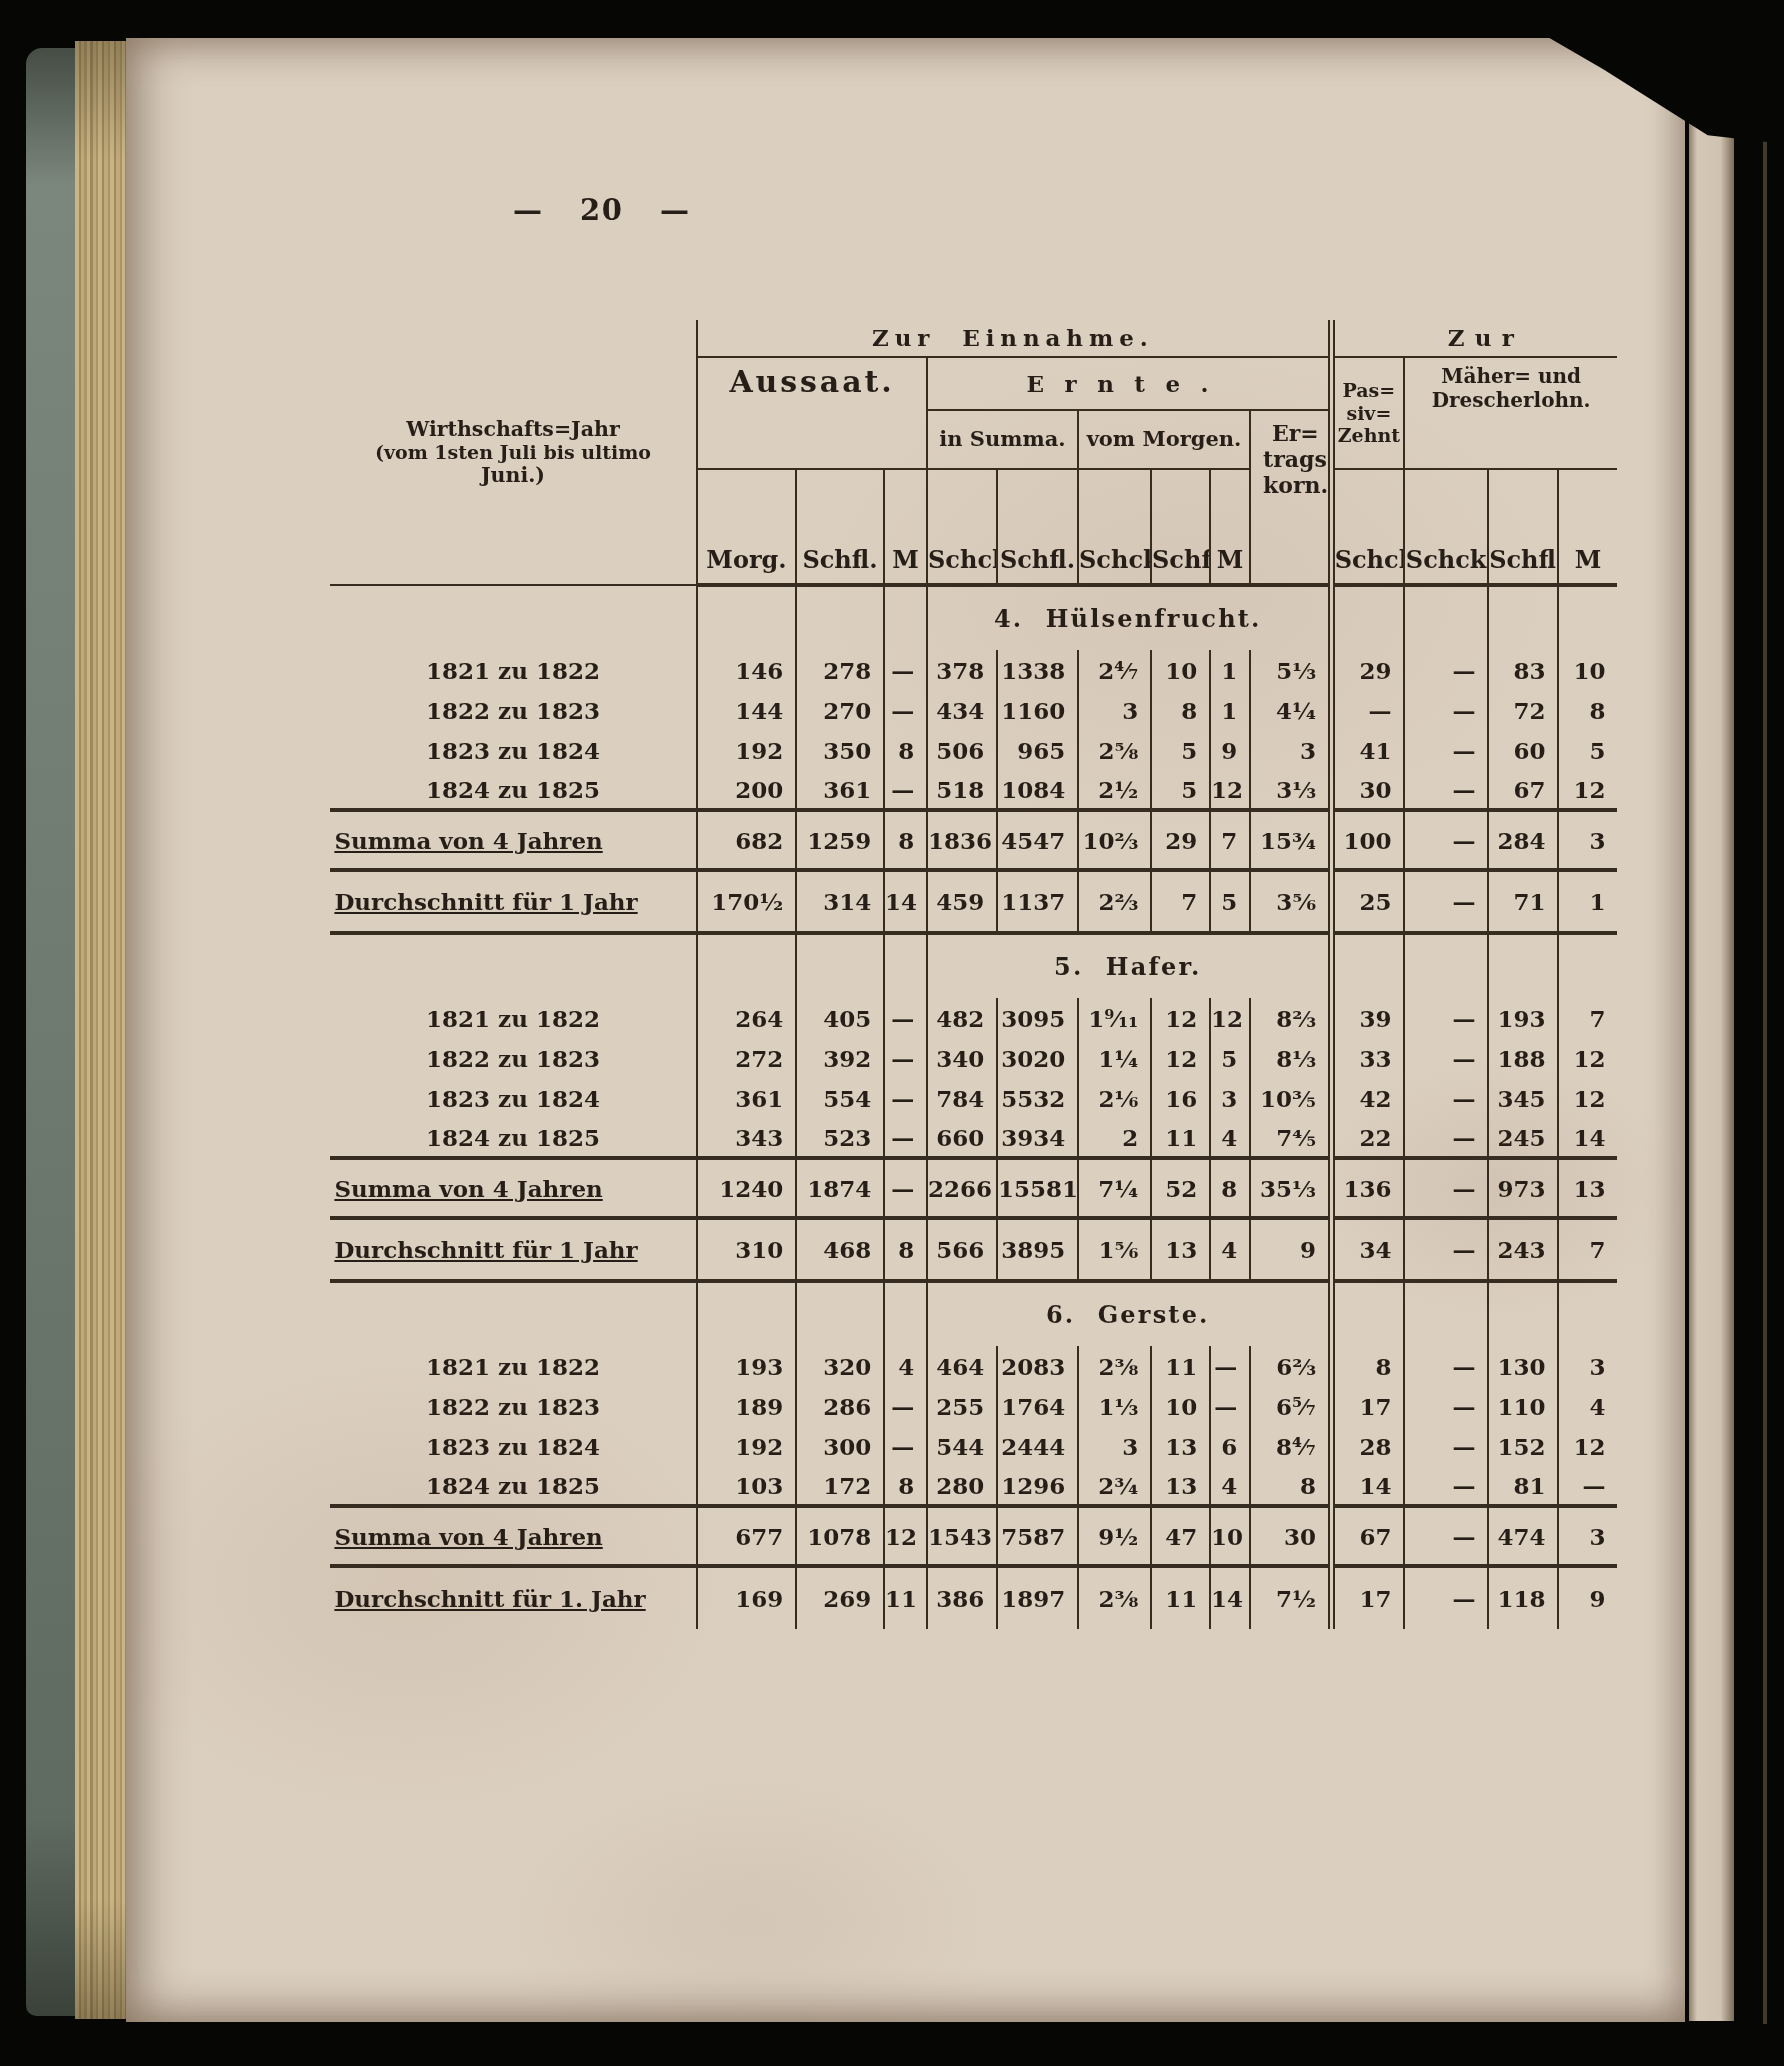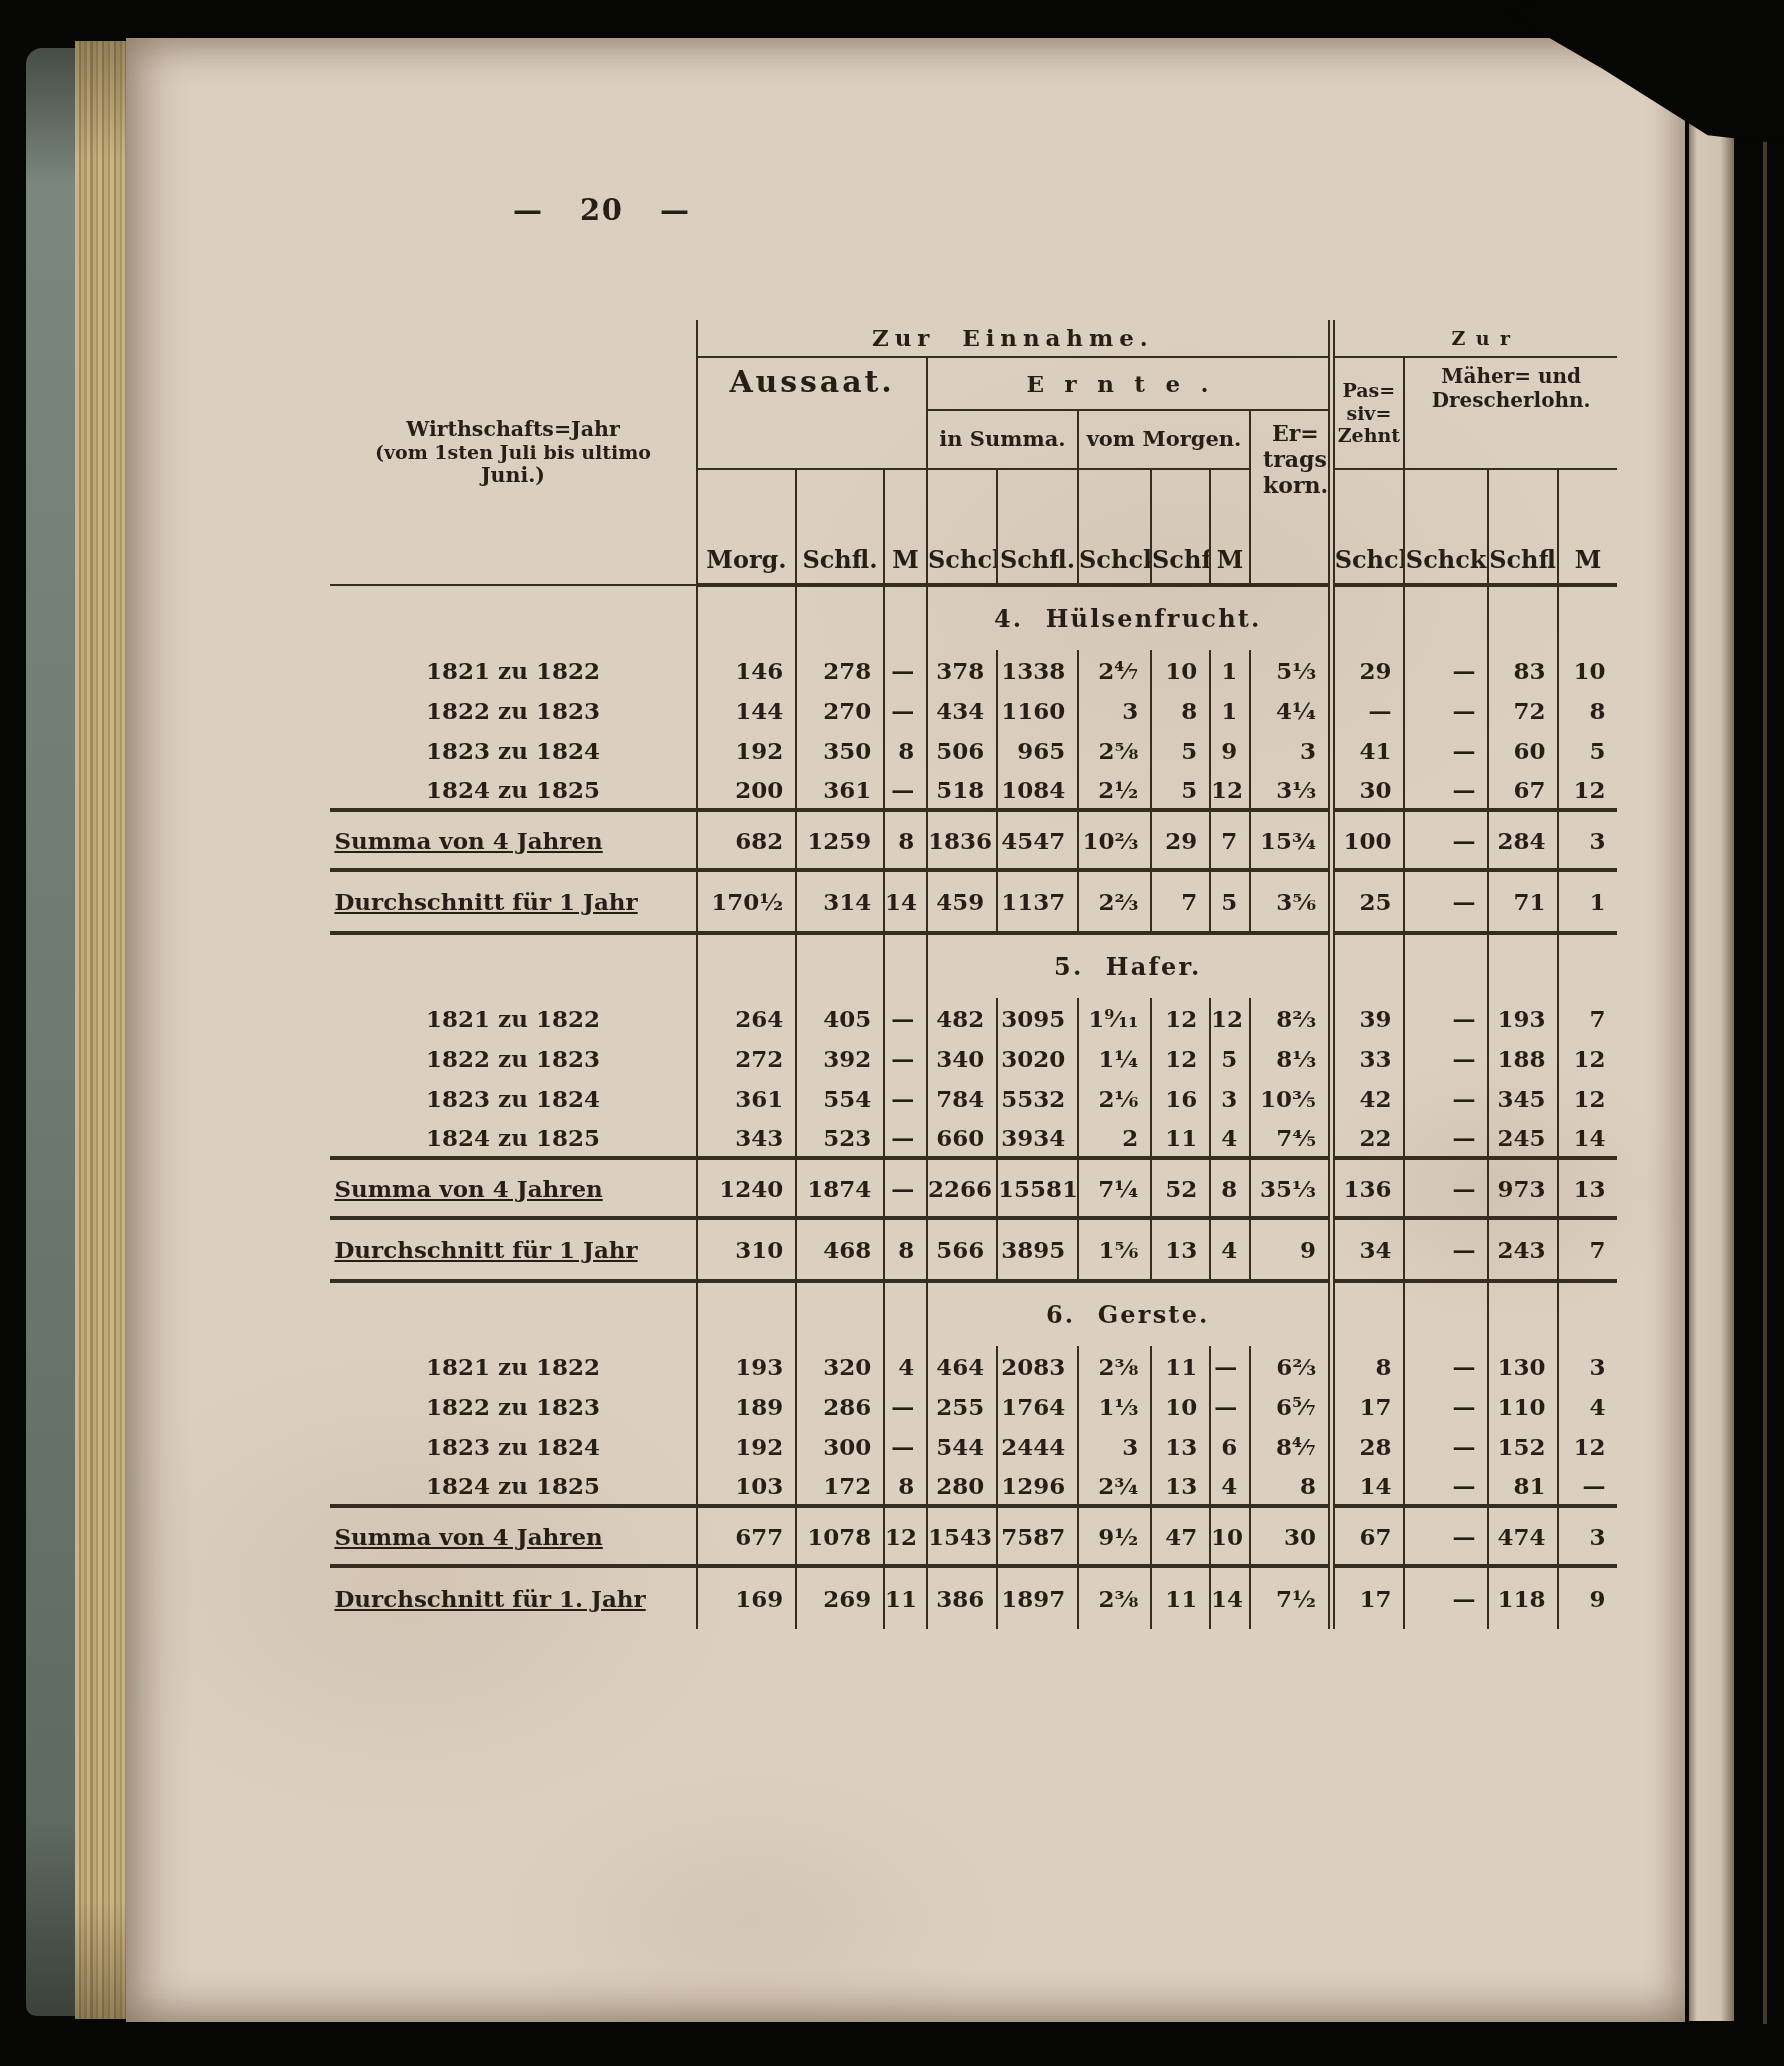--- a/index.html
+++ b/index.html
@@ -72,21 +72,21 @@
   .dbl { border-left: 7.3px double #362c20; }
   
   tr.row-a { height: 37px; }
   tr.row-b { height: 53px; }
   tr.row-c { height: 59px; }
   tr.row-d { height: 116px; }
   tr.row-a th { border-bottom: 2.2px solid #362c20; }
   th.stub { border-bottom: 4.4px solid #362c20; font-size: 20.5px; }
   th.stub .stub-l2 { font-size: 19px; }
   th.grp-einnahme { font-size: 23px; letter-spacing: 5.9px; word-spacing: 13px; }
-  th.grp-zur { font-size: 19px; letter-spacing: 10.3px; padding-left: 20px; }
+  th.grp-zur { font-size: 23px; letter-spacing: 10.3px; padding-left: 20px; }
   th.grp-aussaat { vertical-align: top; padding-top: 5.9px; border-bottom: 2.2px solid #362c20; letter-spacing: 2.9px; font-size: 30px; }
   th.grp-ernte { border-bottom: 2.2px solid #362c20; letter-spacing: 20.5px; font-size: 23px; }
   th.grp-passiv { border-bottom: 2.2px solid #362c20; font-size: 19px; }
   th.grp-maeher { vertical-align: top; padding-top: 7.3px; border-bottom: 2.2px solid #362c20; font-size: 20px; }
   th.grp-insumma, th.grp-vommorgen { border-bottom: 2.2px solid #362c20; }
   th.grp-ertrag { vertical-align: top; padding-top: 10.3px; border-bottom: 4.4px solid #362c20; font-size: 22px; padding-left: 12px; }
   tr.row-d th { border-bottom: 4.4px solid #362c20; vertical-align: bottom; padding-bottom: 8.8px; font-size: 24px; }
   
   tbody td { font-size: 23px; }
   tr.section-title-row { height: 65px; }

